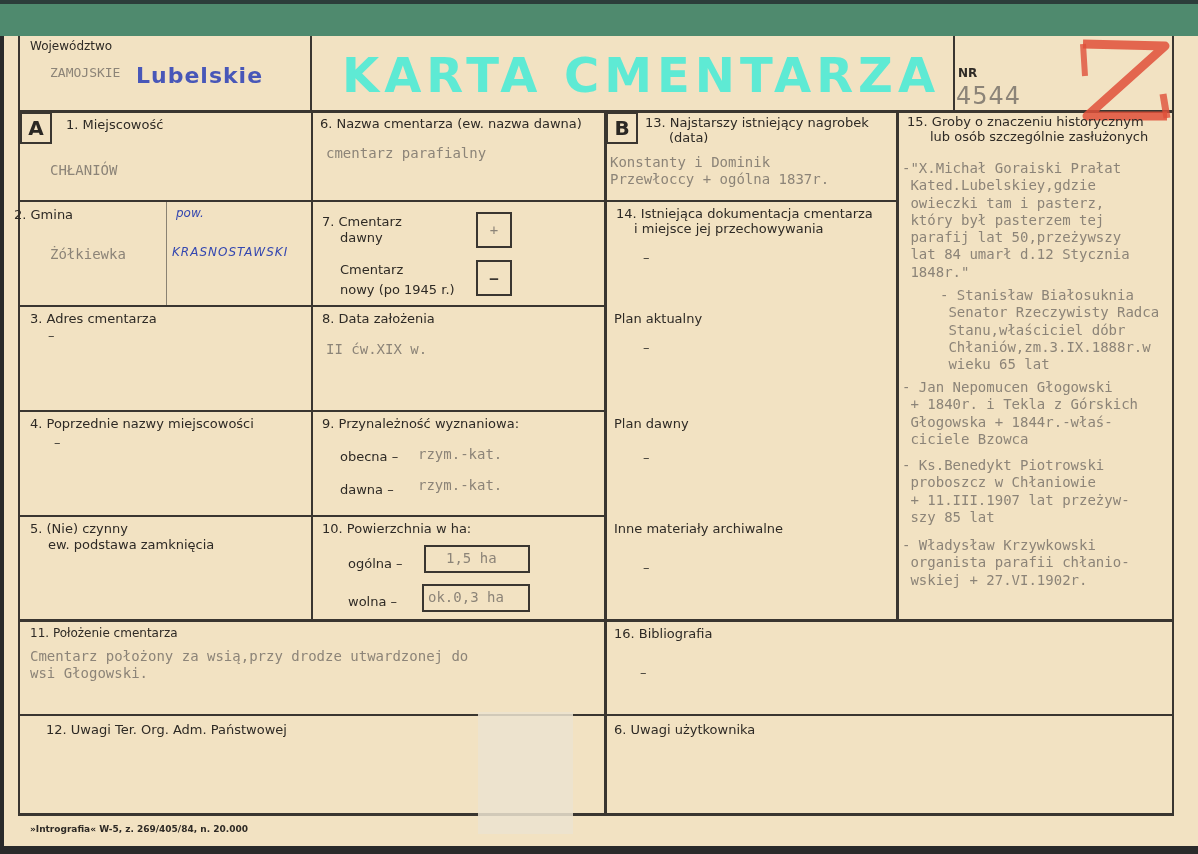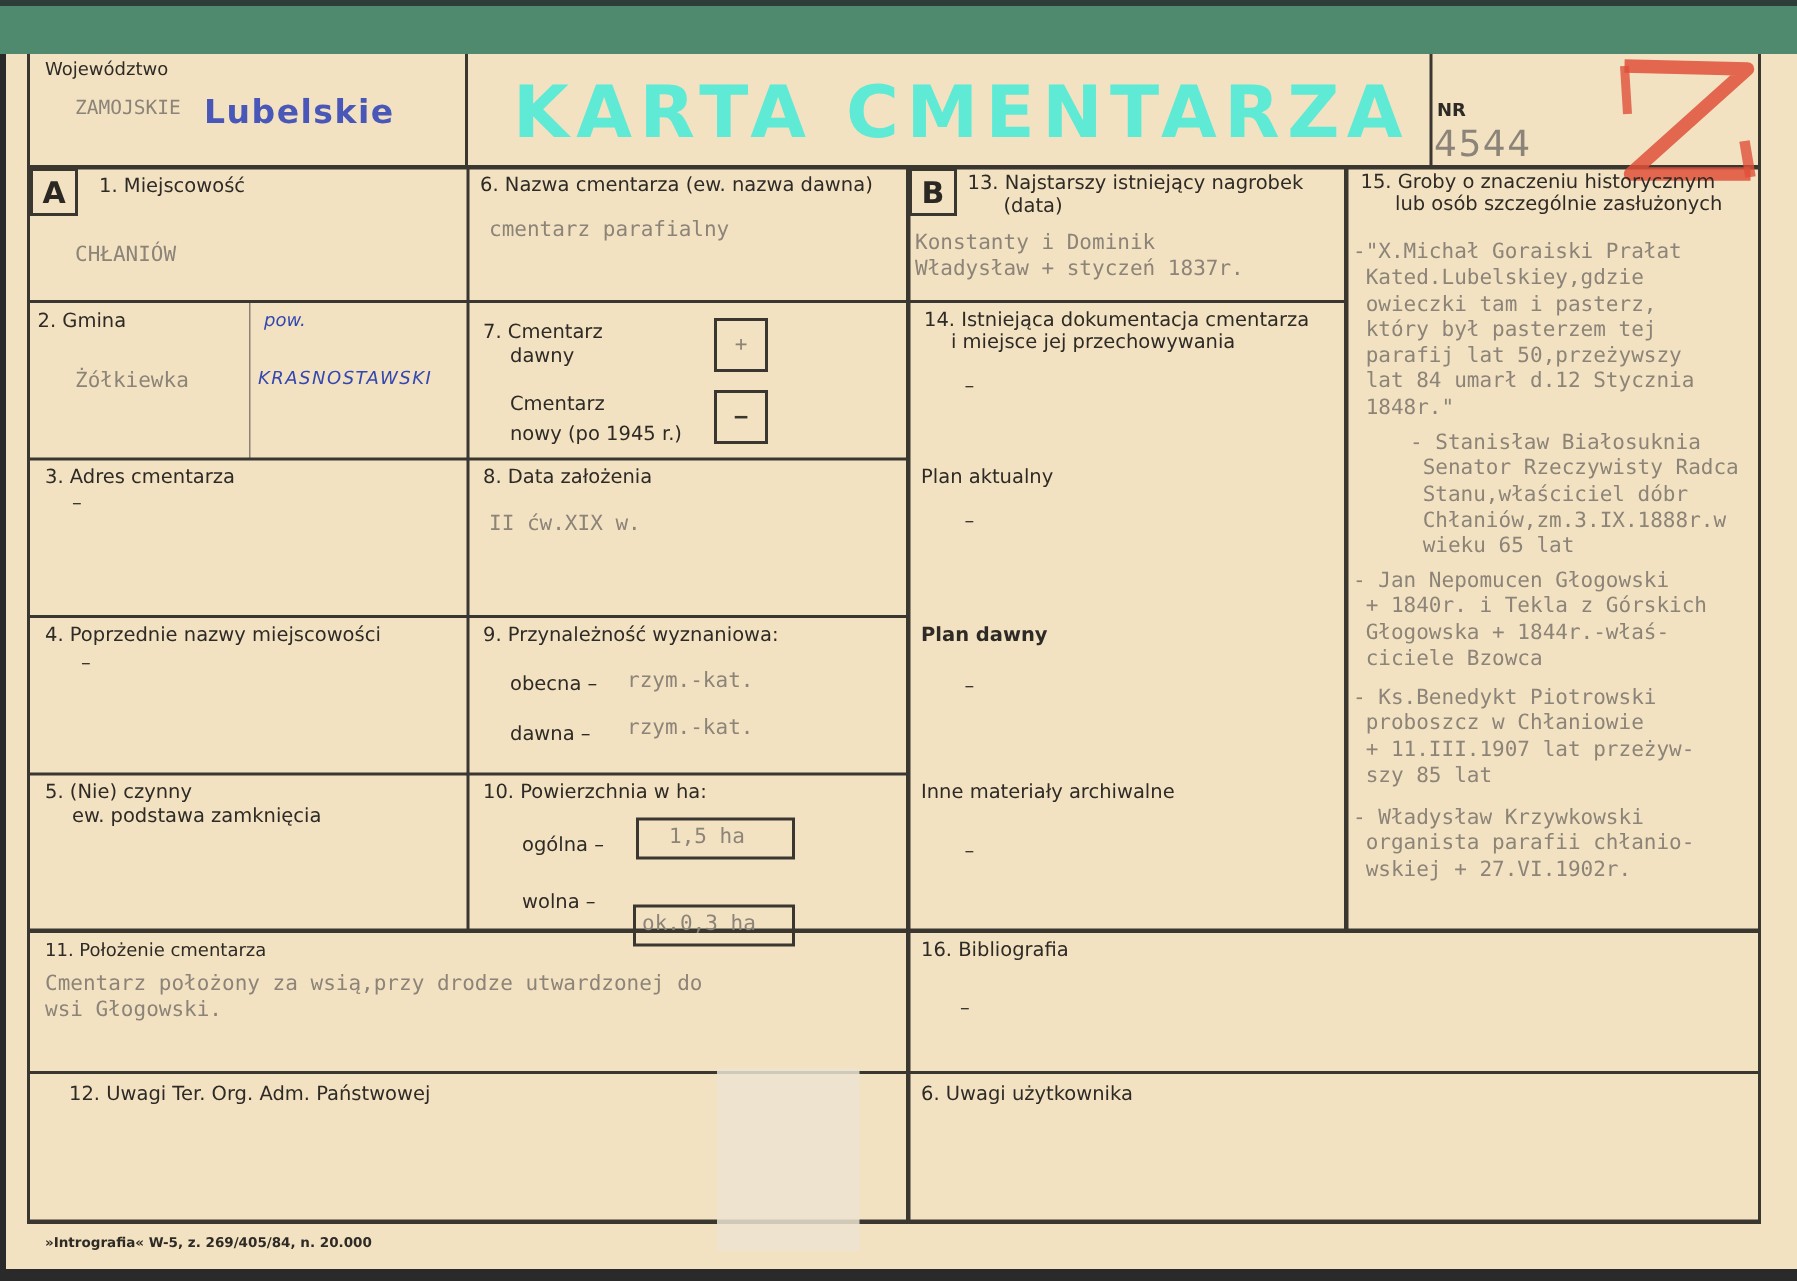--- a/index.html
+++ b/index.html
@@ -65,21 +65,21 @@
 <svg style="position:absolute;left:1075px;top:36px;" width="100" height="92" viewBox="0 0 100 92">
   <path d="M8 8 L90 10 L12 80 L92 80" fill="none" stroke="#e0503a" stroke-width="9" stroke-linejoin="round" opacity="0.85"></path>
   <path d="M88 58 L92 82" stroke="#e0503a" stroke-width="7" opacity="0.8"></path>
   <path d="M8 8 L10 40" stroke="#e0503a" stroke-width="6" opacity="0.8"></path>
 </svg>
 
 <div class="boxletter" style="left:20px;top:112px;">A</div>
 <div class="lbl" style="left:66px;top:117px;">1. Miejscowość</div>
 <div class="tw" style="left:50px;top:162px;">CHŁANIÓW</div>
 
-<div class="lbl" style="left:25px;top:207px;">2. Gmina</div>
+<div class="lbl" style="left:14px;top:207px;">2. Gmina</div>
 <div class="tw" style="left:50px;top:246px;">Żółkiewka</div>
 <div class="hand" style="left:176px;top:206px;font-size:12px;">pow.</div>
 <div class="hand" style="left:172px;top:245px;font-size:12px;letter-spacing:1px;">KRASNOSTAWSKI</div>
 
 <div class="lbl" style="left:30px;top:311px;">3. Adres cmentarza</div>
 <div class="dash" style="left:48px;top:328px;">–</div>
 
 <div class="lbl" style="left:30px;top:416px;">4. Poprzednie nazwy miejscowości</div>
 <div class="dash" style="left:54px;top:435px;">–</div>
 
@@ -102,41 +102,41 @@
 <div class="lbl" style="left:322px;top:416px;">9. Przynależność wyznaniowa:</div>
 <div class="lbl" style="left:340px;top:449px;">obecna –</div>
 <div class="tw" style="left:418px;top:446px;">rzym.-kat.</div>
 <div class="lbl" style="left:340px;top:482px;">dawna –</div>
 <div class="tw" style="left:418px;top:477px;">rzym.-kat.</div>
 
 <div class="lbl" style="left:322px;top:521px;">10. Powierzchnia w ha:</div>
 <div class="lbl" style="left:348px;top:556px;">ogólna –</div>
 <div class="valbox" style="left:424px;top:545px;width:106px;height:28px;padding-left:20px;">1,5 ha</div>
 <div class="lbl" style="left:348px;top:594px;">wolna –</div>
-<div class="valbox" style="left:422px;top:584px;width:108px;height:28px;padding-left:4px;margin-top:19px;">ok.0,3 ha</div>
+<div class="valbox" style="left:422px;top:584px;width:108px;height:28px;padding-left:4px;">ok.0,3 ha</div>
 
 <div class="lbl" style="left:30px;top:626px;font-size:12px;">11. Położenie cmentarza</div>
 <div class="tw" style="left:30px;top:648px;">Cmentarz położony za wsią,przy drodze utwardzonej do</div>
 <div class="tw" style="left:30px;top:665px;">wsi Głogowski.</div>
 
 <div class="lbl" style="left:30px;top:722px;margin-left:16px;">12. Uwagi Ter. Org. Adm. Państwowej</div>
 <div class="patch"></div>
 
 <div class="boxletter" style="left:606px;top:112px;">B</div>
 <div class="lbl" style="left:645px;top:115px;">13. Najstarszy istniejący nagrobek</div>
 <div class="lbl" style="left:669px;top:130px;">(data)</div>
 <div class="tw" style="left:610px;top:154px;">Konstanty i Dominik</div>
-<div class="tw" style="left:610px;top:171px;">Władysław + styczeń 1837r.</div>
+<div class="tw" style="left:610px;top:171px;">Przewłoccy + ogólna 1837r.</div>
 
 <div class="lbl" style="left:616px;top:206px;">14. Istniejąca dokumentacja cmentarza</div>
 <div class="lbl" style="left:634px;top:221px;">i miejsce jej przechowywania</div>
 <div class="dash" style="left:643px;top:250px;">–</div>
 <div class="lbl" style="left:614px;top:311px;">Plan aktualny</div>
 <div class="dash" style="left:643px;top:340px;">–</div>
-<div class="lbl" style="left:614px;top:416px;font-weight:bold;">Plan dawny</div>
+<div class="lbl" style="left:614px;top:416px;">Plan dawny</div>
 <div class="dash" style="left:643px;top:450px;">–</div>
 <div class="lbl" style="left:614px;top:521px;">Inne materiały archiwalne</div>
 <div class="dash" style="left:643px;top:560px;">–</div>
 
 <div class="lbl" style="left:907px;top:114px;">15. Groby o znaczeniu historycznym</div>
 <div class="lbl" style="left:930px;top:129px;">lub osób szczególnie zasłużonych</div>
 <div class="tw" style="left:902px;top:160px;line-height:17.3px;">-"X.Michał Goraiski Prałat
  Kated.Lubelskiey,gdzie
  owieczki tam i pasterz,
  który był pasterzem tej

